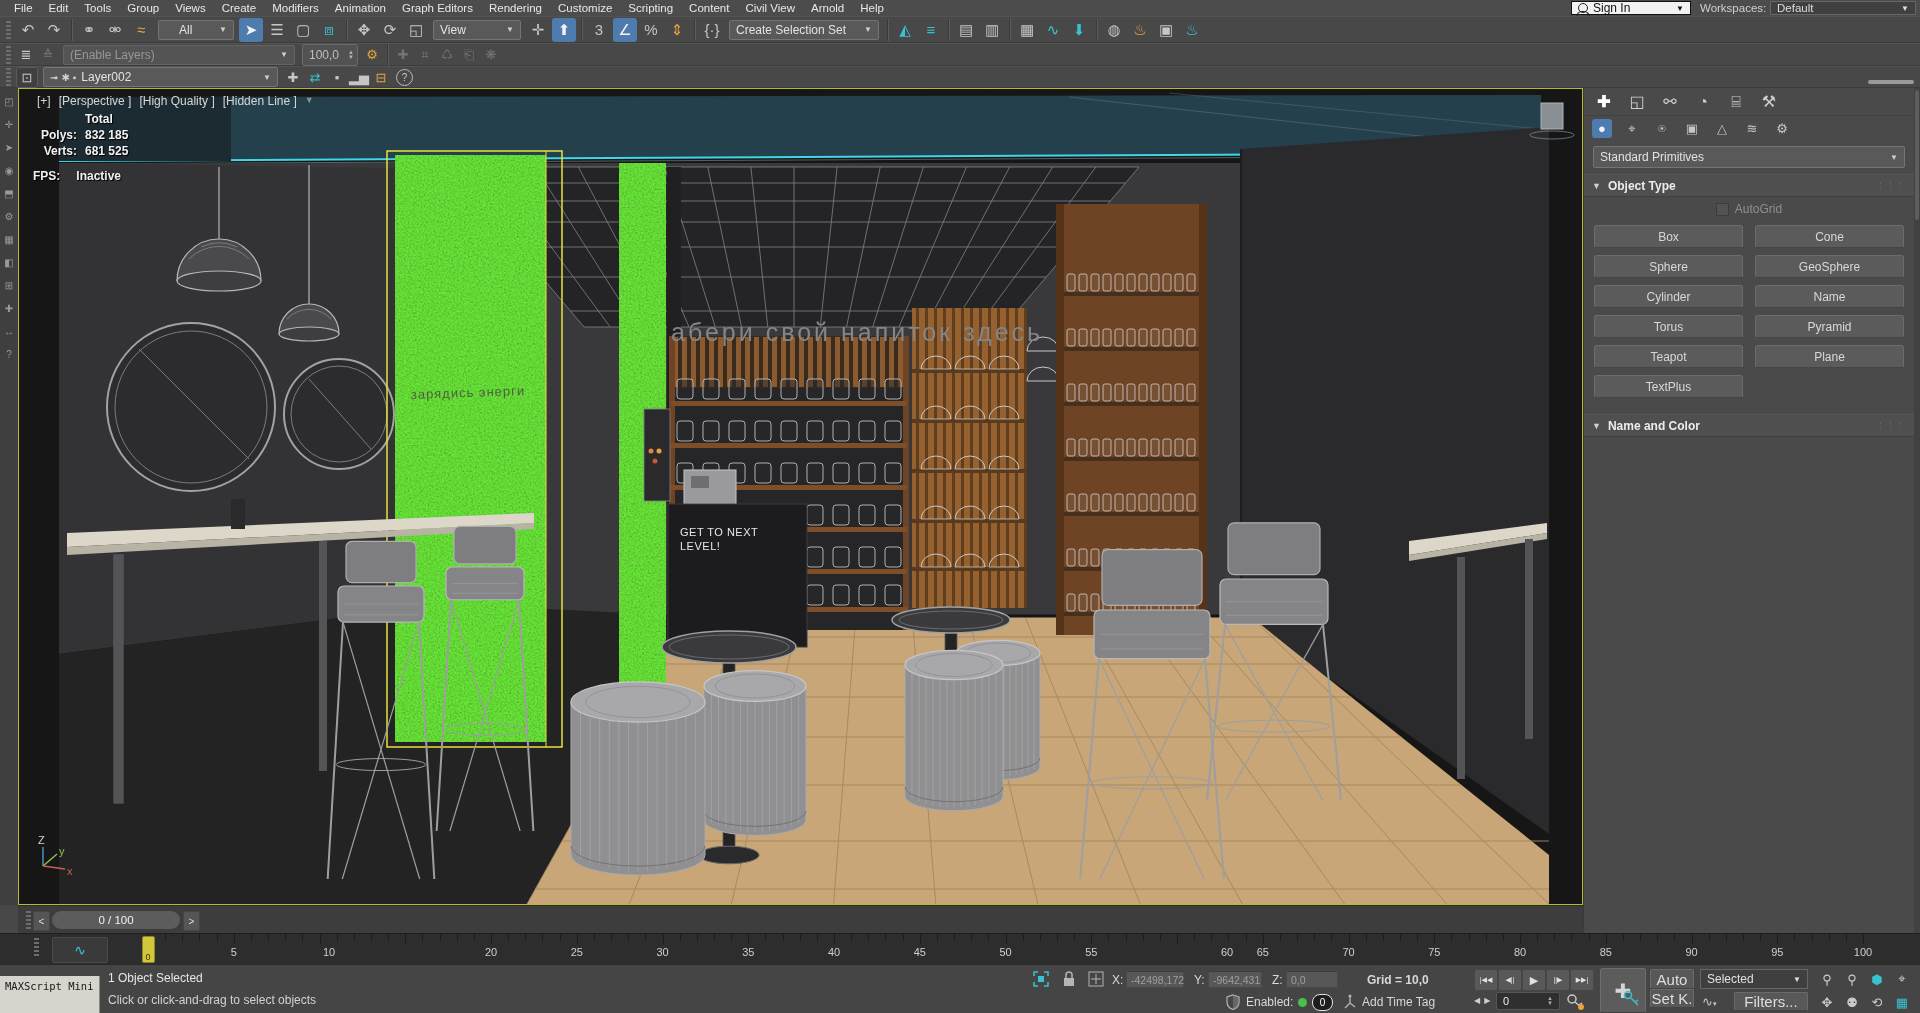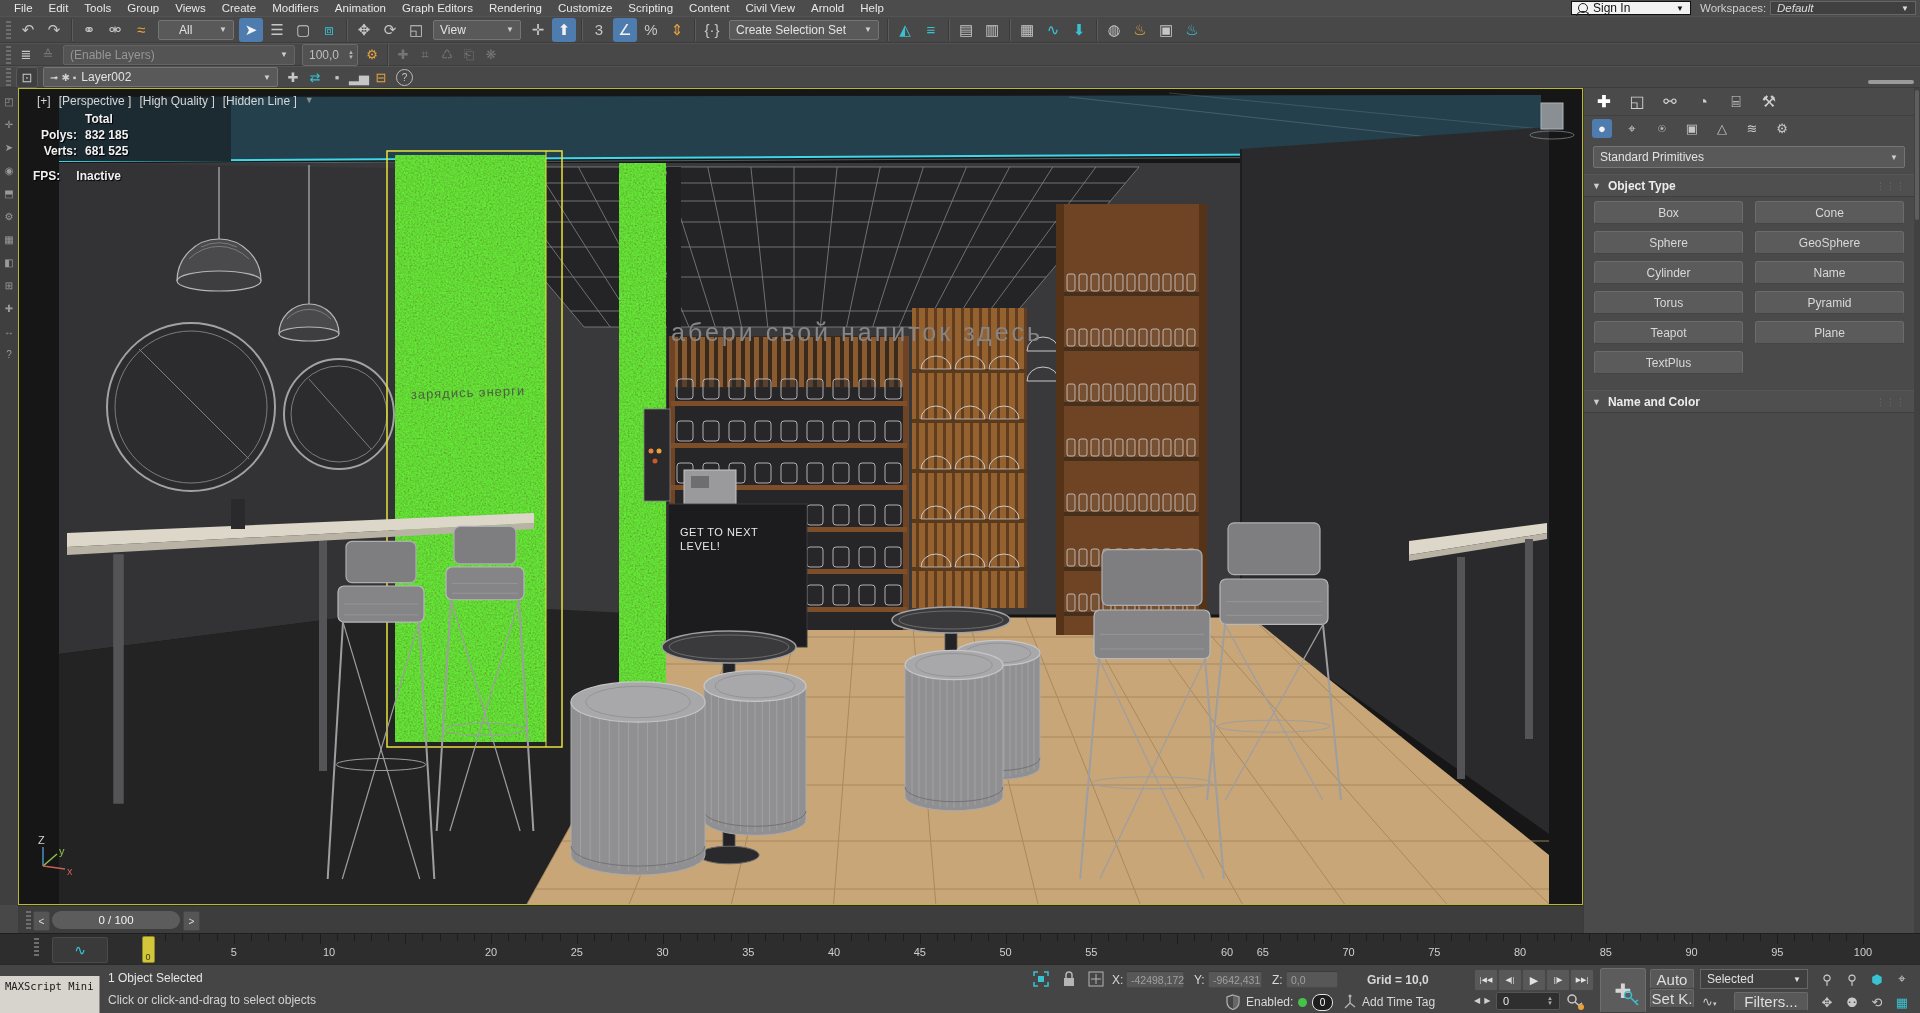--- a/index.html
+++ b/index.html
@@ -13,21 +13,21 @@
   .signin{position:absolute;left:1571px;top:1px;width:120px;height:14px;background:#f2f2f2;
           color:#111;display:flex;align-items:center;gap:5px;padding:0 6px;box-sizing:border-box;
           border:1px solid #111;}
   .signin .person{width:8px;height:8px;border:1px solid #222;border-radius:50%;position:relative;}
   .signin .person::after{content:"";position:absolute;left:-3px;top:7px;width:12px;height:5px;
           border:1px solid #222;border-bottom:none;border-radius:6px 6px 0 0;}
   .signin .arr{margin-left:auto;font-size:8px;}
   .wslabel{position:absolute;left:1700px;top:2px;color:#cfcfcf;font-size:11.5px;}
   .wsdd{position:absolute;left:1770px;top:1px;width:146px;height:14px;background:#404040;
         border:1px solid #666;display:flex;align-items:center;justify-content:space-between;
-        padding:0 6px;box-sizing:border-box;color:#ddd;font-size:11.5px;font-style:italic;}
+        padding:0 6px;box-sizing:border-box;color:#ddd;font-size:11.5px;}
 
   
   .trow{position:absolute;left:0;width:1920px;display:flex;align-items:center;box-sizing:border-box;
         background:#484848;border-top:1px solid #535353;border-bottom:1px solid #3c3c3c;padding-left:2px;}
   .row1{top:16px;height:27px;}
   .row2{top:43px;height:23px;}
   .row3{top:66px;height:22px;}
   .grip{width:5px;height:18px;margin:0 4px;
         background:repeating-linear-gradient(to bottom,#6e6e6e 0 2px,transparent 2px 4px);}
   .tbsep{width:1px;height:22px;background:#3a3a3a;box-shadow:1px 0 0 #5c5c5c;margin:0 4px;}
@@ -884,20 +884,24 @@
         </div>
     </div>
     <div class="dd pdd">
       <span>Standard Primitives</span>
         <span class="arr">▼</span>
     </div>
     <div class="rollout">
       <span class="tri">▼</span>
       <span class="ttl">Object Type</span>
       <span class="rgrip">⋮⋮⋮</span>
+    </div>
+    <div class="agrow">
+      <span class="cb"></span>
+      <span>AutoGrid</span>
     </div>
     <div class="objgrid">
 
     <div class="objbtn">Box</div>
         <div class="objbtn">Cone</div>
         <div class="objbtn">Sphere</div>
         <div class="objbtn">GeoSphere</div>
         <div class="objbtn">Cylinder</div>
         <div class="objbtn">Name</div>
         <div class="objbtn">Torus</div>

